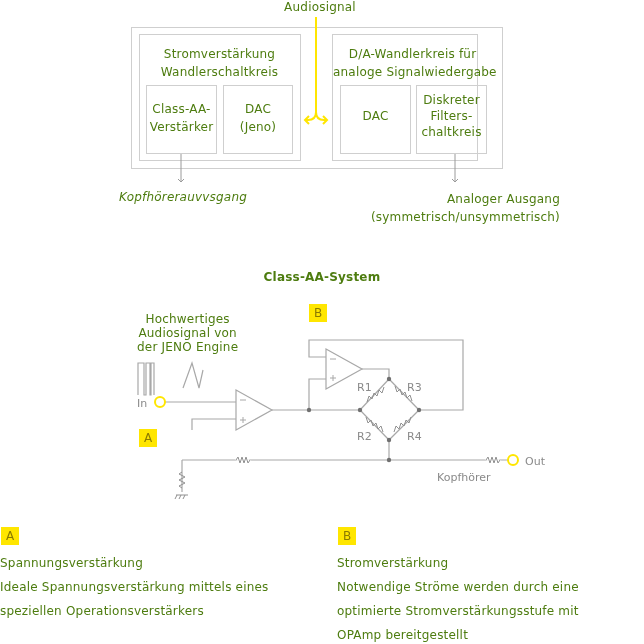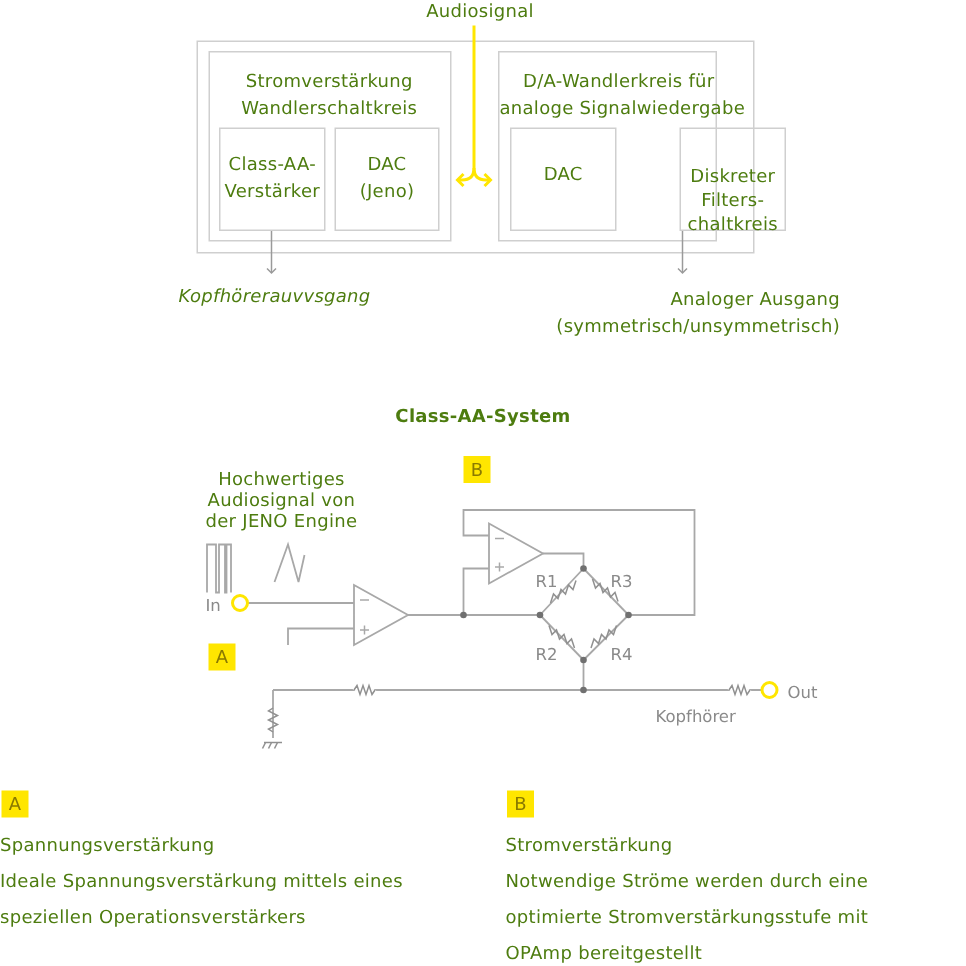--- a/index.html
+++ b/index.html
@@ -39,21 +39,21 @@
 
   <div class="box" style="left:332px;top:34px;width:146px;height:127px;padding-left:44px;">
     <div class="abs txt center" style="left:0;top:10px;width:159px;line-height:18px;">
       <div>D/A-Wandlerkreis für</div>
       <div>analoge Signalwiedergabe</div>
     </div>
   </div>
   <div class="box center" style="left:340px;top:85px;width:71px;height:69px;padding-top:23px;">
     <div class="txt">DAC</div>
   </div>
-  <div class="box center" style="left:416px;top:85px;width:71px;height:69px;padding-top:23px;line-height:16px;margin-left:37px;">
+  <div class="box center" style="left:416px;top:85px;width:71px;height:69px;padding-top:6px;line-height:16px;">
     <div class="txt">Diskreter</div>
     <div class="txt">Filters-</div>
     <div class="txt">chaltkreis</div>
   </div>
 
   <div class="abs txt" style="left:119px;top:190px;font-style:italic;">Kopfhörerauvvsgang</div>
   <div class="abs txt center" style="left:360px;top:190px;width:200px;line-height:18px;text-align:right;">
     <div>Analoger Ausgang</div>
     <div>(symmetrisch/unsymmetrisch)</div>
   </div>

